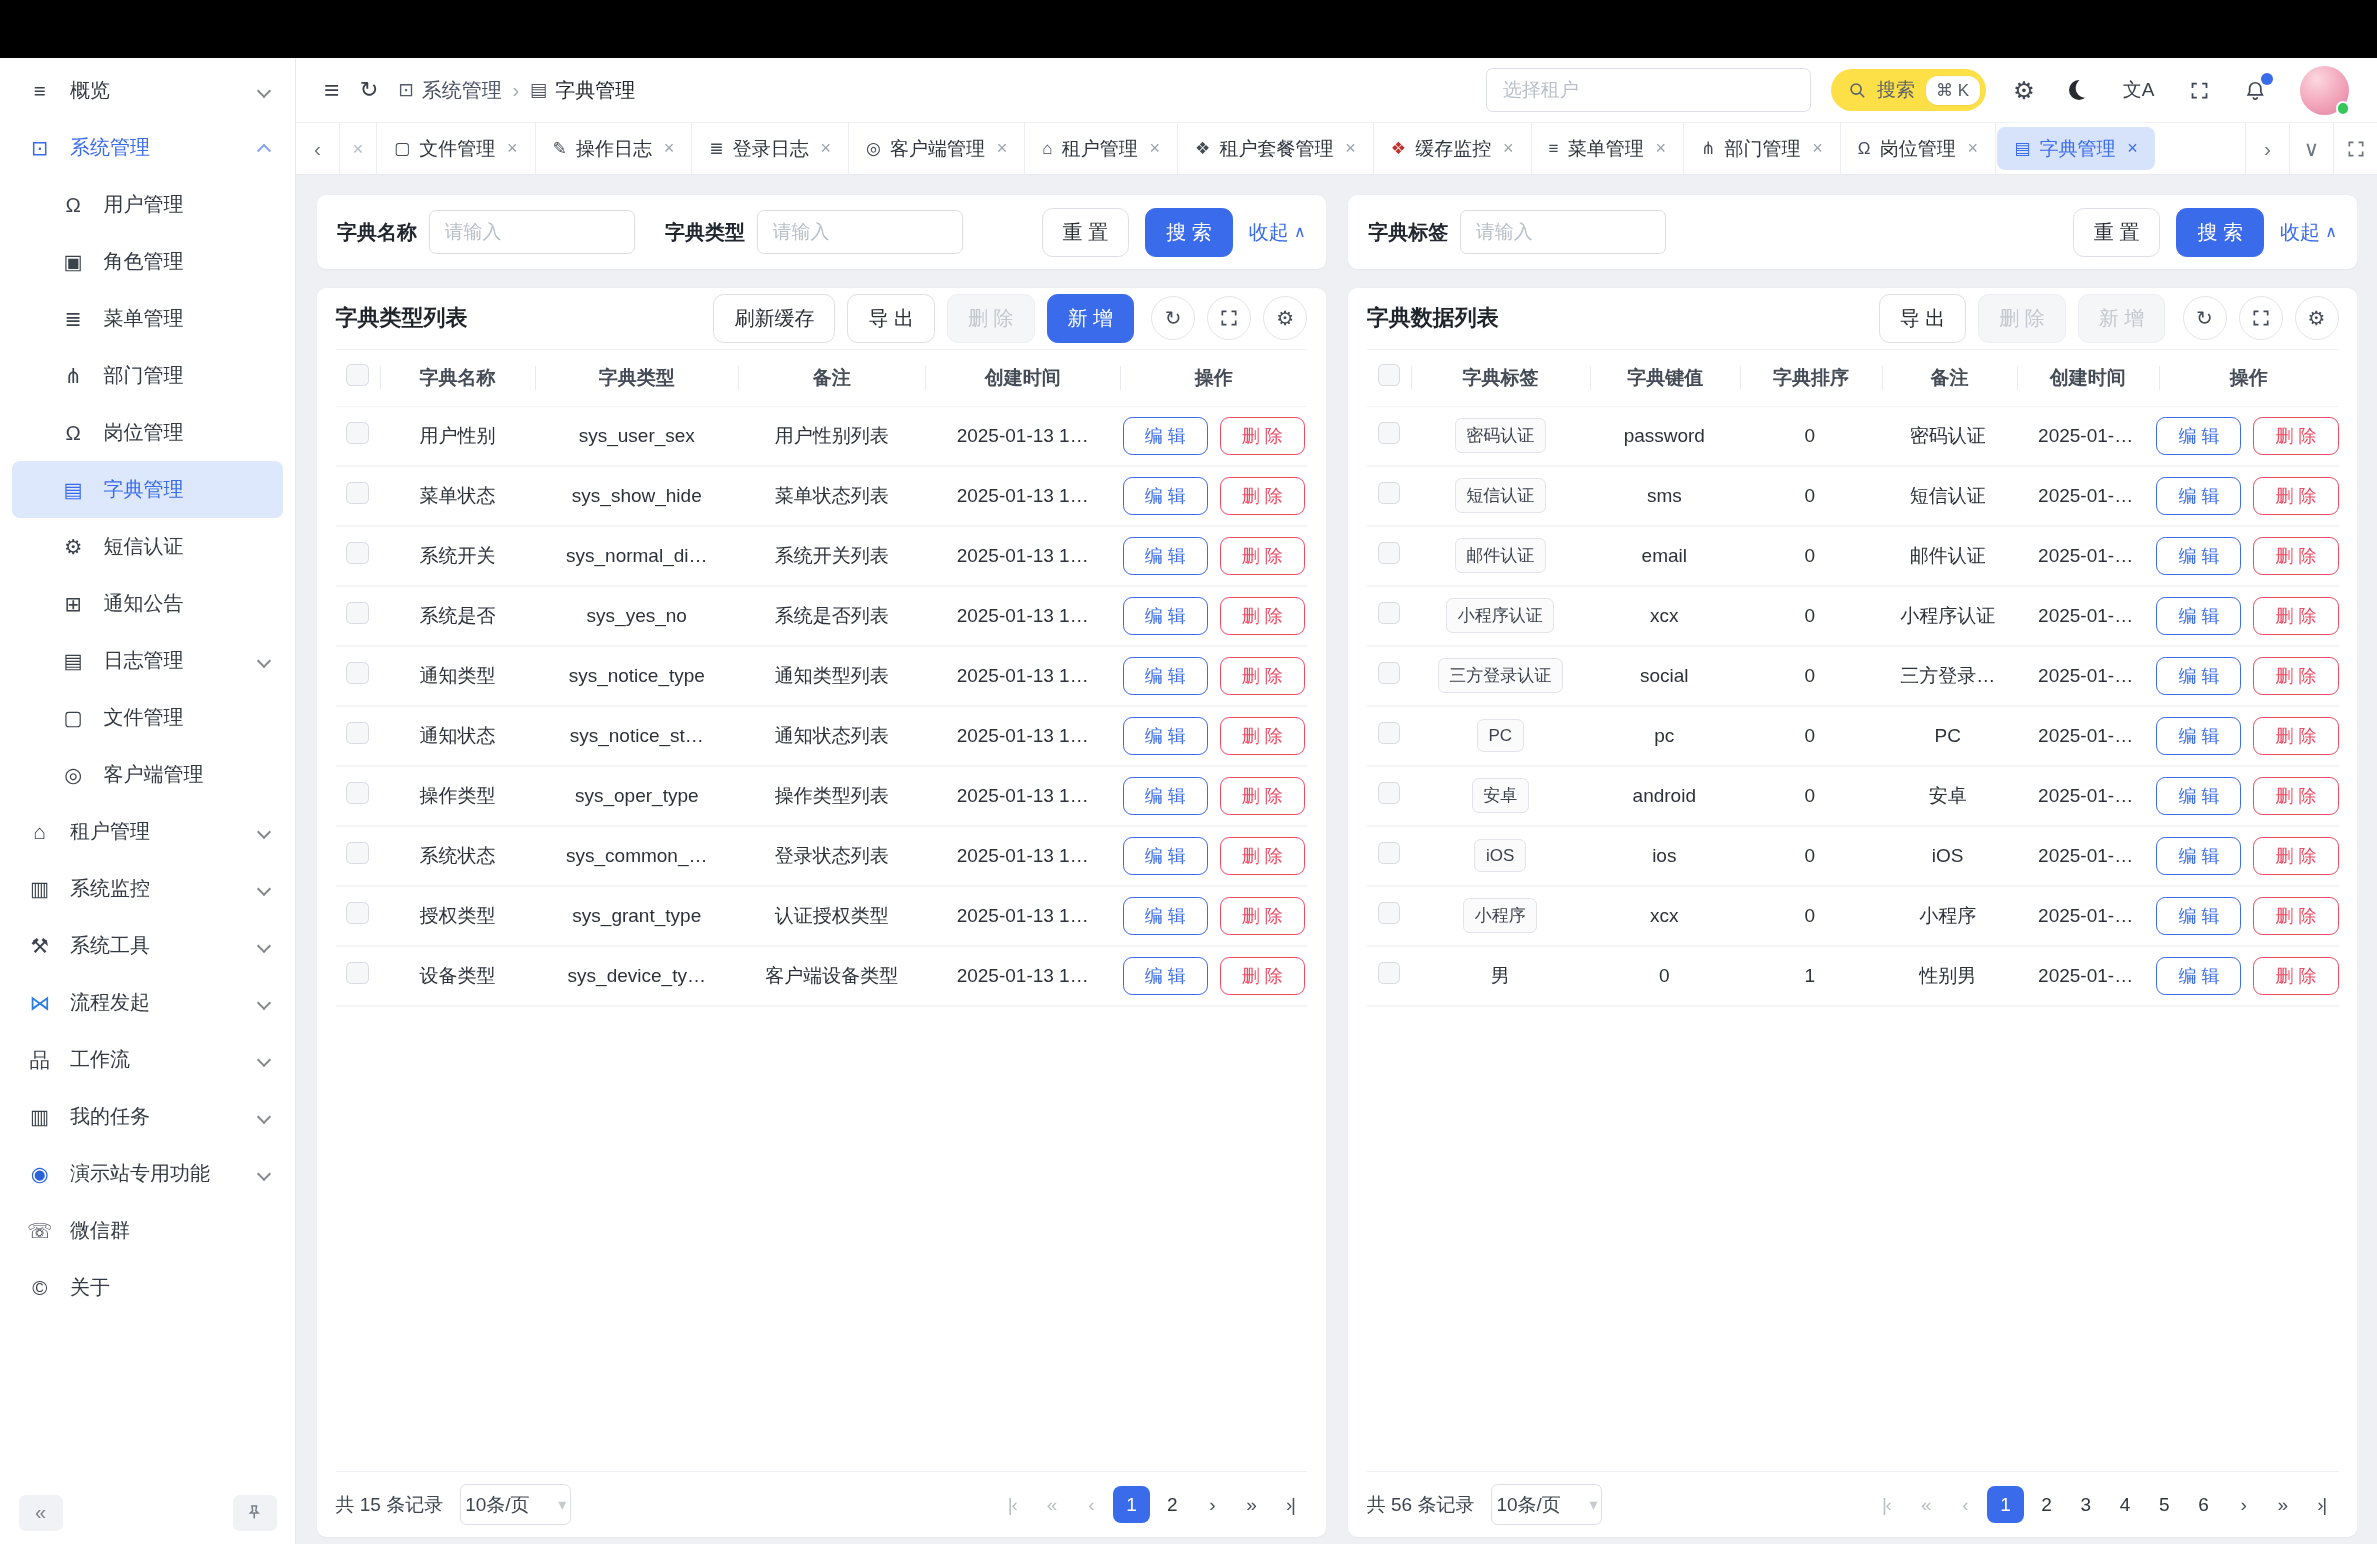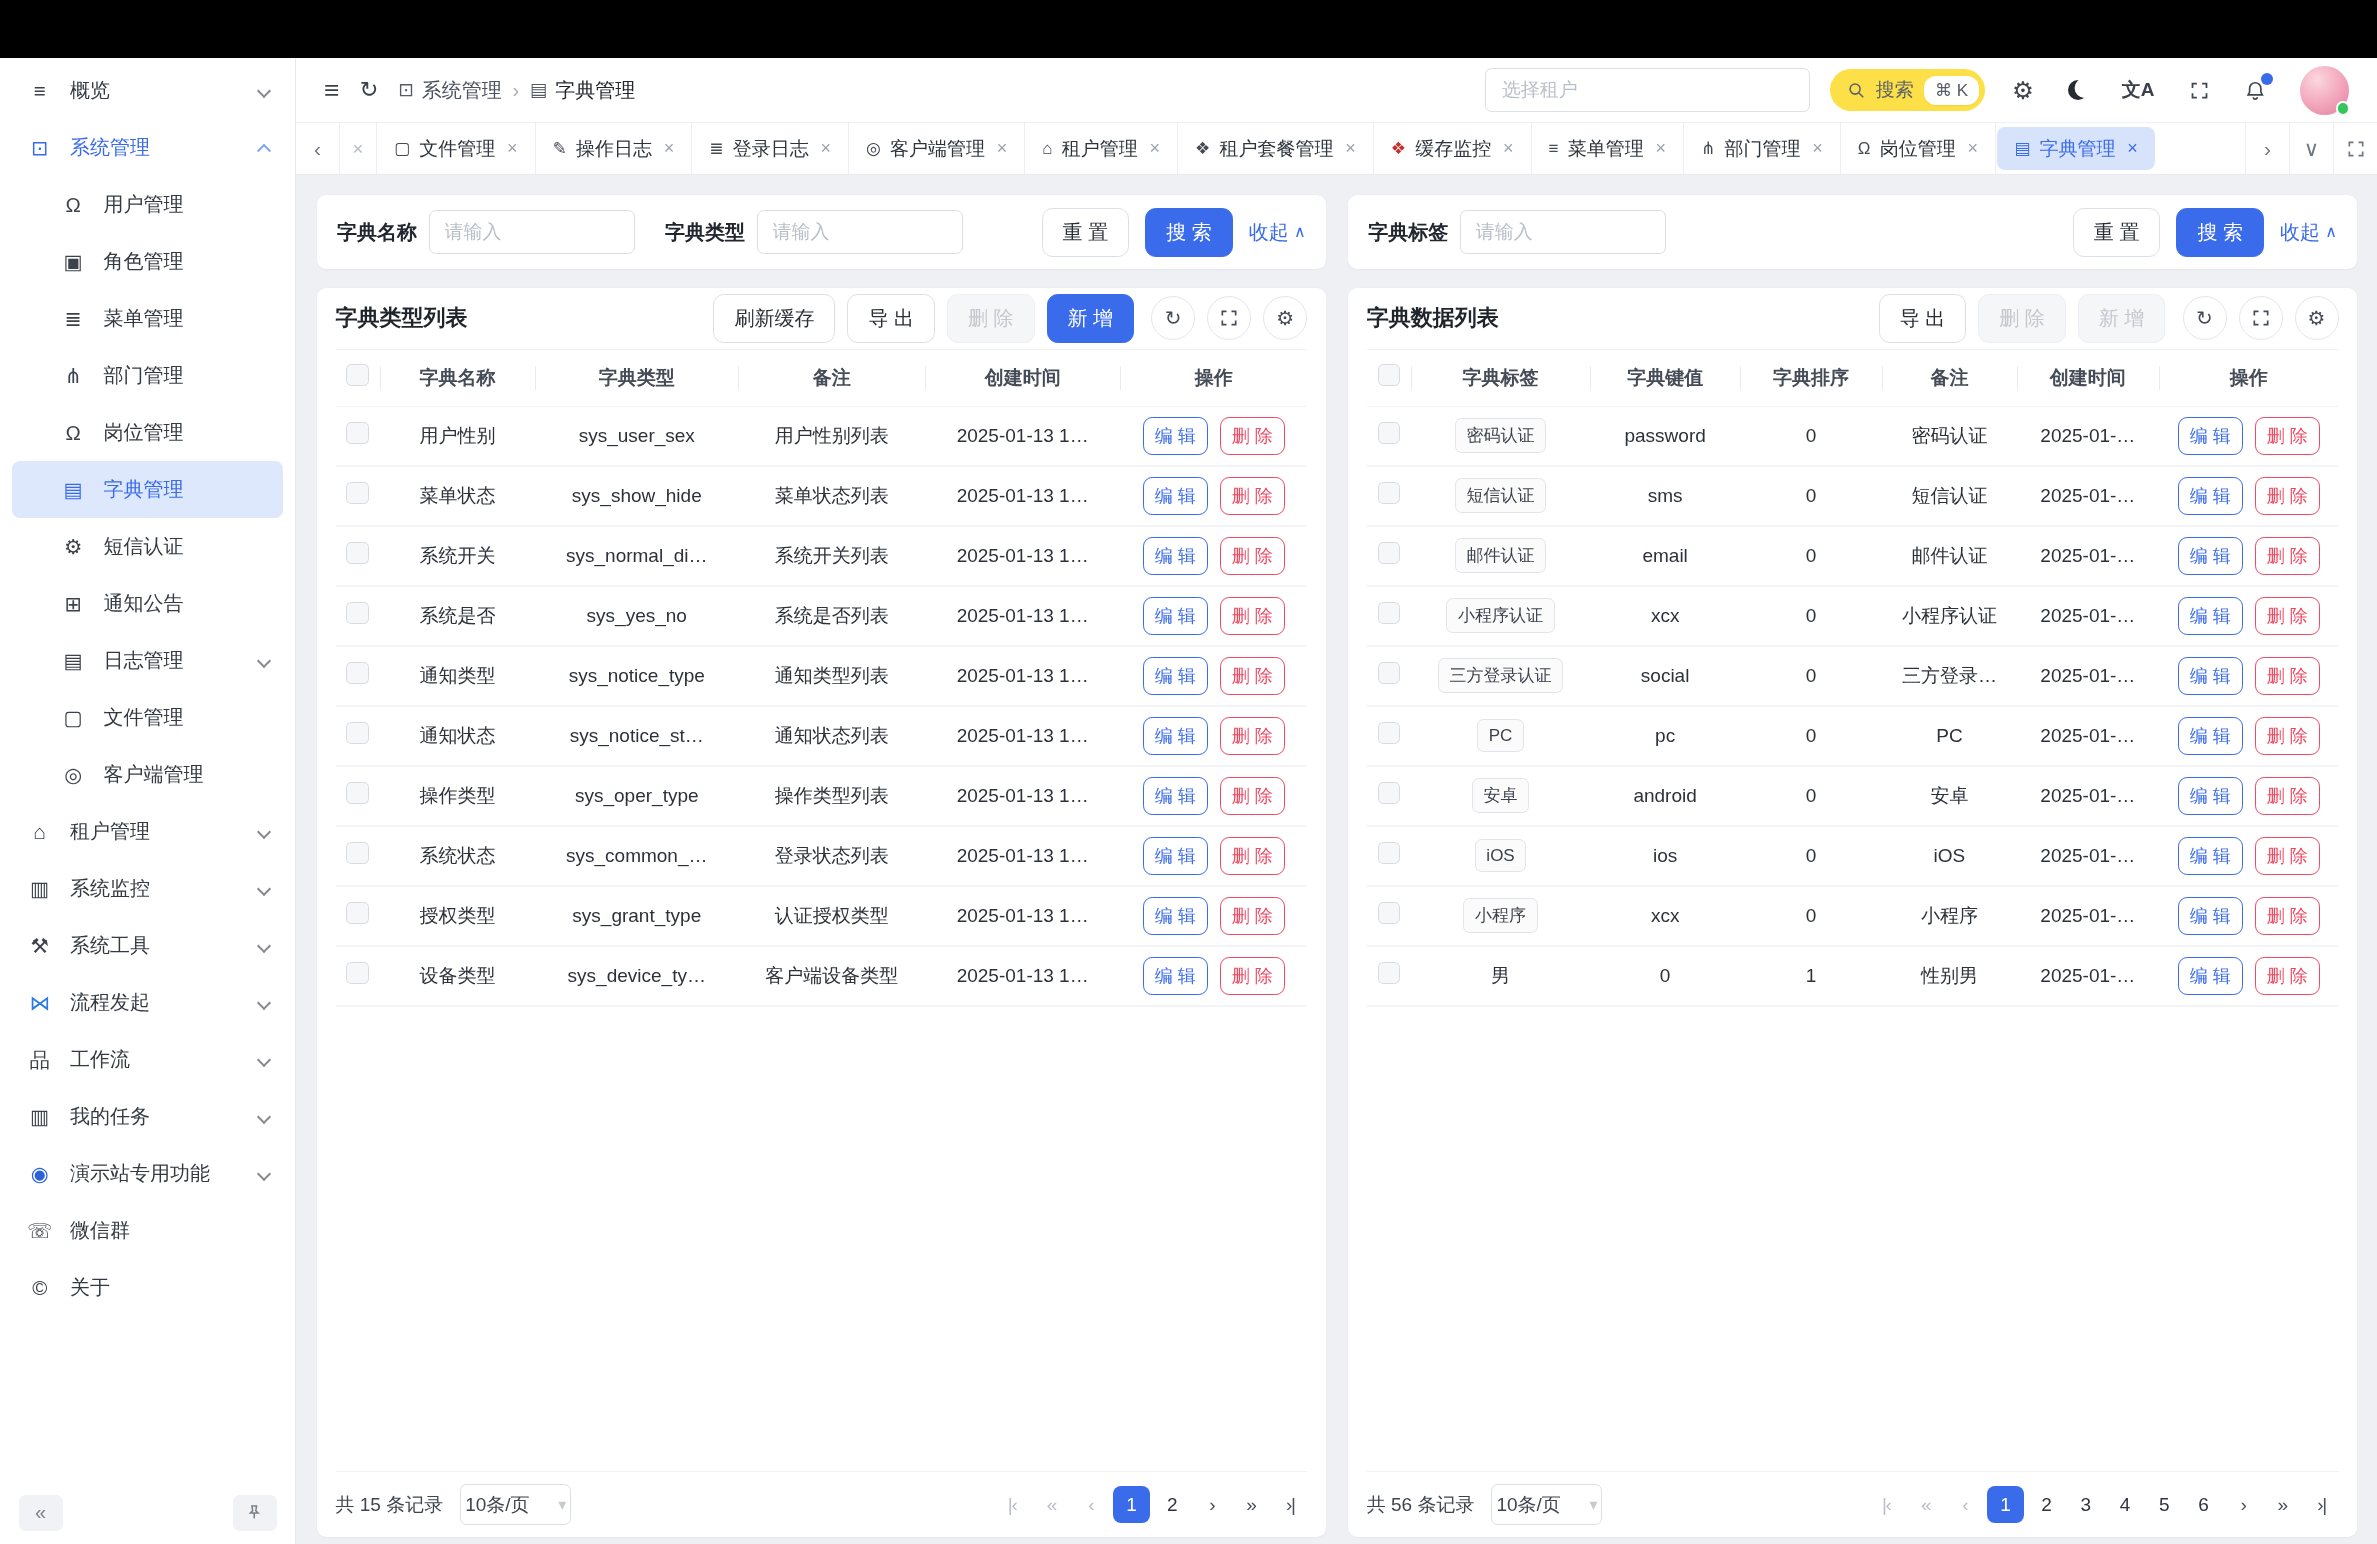--- a/index.html
+++ b/index.html
@@ -46,21 +46,21 @@
   .crumb-sep{color:#A7ADB7;font-size:20px}
   .h-spacer{flex:1}
   .tenant{width:325px;height:44px;border:1.3px solid #DCDFE5;border-radius:6.6px;padding:0 16px;font-size:19px;color:#30353d;background:#fff;outline:none}
   .tenant::placeholder{color:#B9BFC9}
   .search-pill{height:42px;background:#fde047;border-radius:21px;display:flex;align-items:center;gap:10.6px;padding:0 6.6px 0 17px}
   .search-pill .s-lbl{font-size:19px;color:#5A616C}
   .kbd{background:#fff;border-radius:12px;padding:4px 10.6px;font-size:17px;color:#565D68;box-shadow:0 0.7px 1.3px rgba(0,0,0,.08)}
   .h-icons{display:flex;align-items:center;gap:34px;margin-left:6.6px}
   .gear{font-size:24.4px;color:#40464F}
   .moon{width:20px;height:20px;border-radius:50%;box-shadow:inset 6.6px -2px 0 0 #272B31}
-  .translate{font-size:19px;color:#3A404A;font-weight:700}
+  .translate{font-size:19px;color:#3A404A;font-weight:400}
   .bell-wrap{position:relative}
   .dot-blue{position:absolute;top:-5.3px;right:-6.6px;width:12px;height:12px;border-radius:50%;background:var(--primary)}
   .avatar{position:relative;width:49px;height:49px;border-radius:50%;background:radial-gradient(circle at 35% 28%,#FBD7E0,#F2A4BA 55%,#E07E9F);flex:none}
   .dot-green{position:absolute;right:-1.3px;bottom:-1.3px;width:14.5px;height:14.5px;border-radius:50%;background:#35C759;border:2.6px solid #fff}
 
   
   .tabbar{height:53px;background:#fff;border-top:0.7px solid #F0F1F4;border-bottom:0.7px solid #E8EAEE;display:flex;align-items:stretch;flex:none}
   .tb-ctrl{width:44px;display:flex;align-items:center;justify-content:center;font-size:21px;color:#6F7680;border-right:0.7px solid #EDEEF2;flex:none}
   .tb-stray{width:37px;display:flex;align-items:center;justify-content:center;font-size:18.5px;color:#B7BCC5;border-right:0.7px solid #EDEEF2;flex:none}
   .tabs{display:flex;align-items:stretch;flex:1;min-width:0;overflow:hidden}
@@ -97,21 +97,21 @@
   .table{display:flex;flex-direction:column;min-height:0}
   .thead,.tr{display:grid;align-items:center;text-align:center}
   .left-grid{grid-template-columns:44px 1fr 1.3fr 1.2fr 1.25fr 1.2fr}
   .right-grid{grid-template-columns:44px 1.2fr 1fr .95fr .9fr .95fr 1.2fr}
   .thead{height:58px;font-size:19px;font-weight:700;color:#454C57;border-top:0.7px solid #F0F1F4;border-bottom:1.3px solid #F2F3F6}
   .th{position:relative}
   .th + .th:before{content:"";position:absolute;left:0;top:50%;transform:translateY(-50%);width:0.7px;height:24px;background:#E9EBEF}
   .tr{height:60px;border-bottom:2px solid #F3F4F7;font-size:19px;color:#2C313A}
   .checkbox{width:22.5px;height:22.5px;border-radius:5.3px;border:1.3px solid #D8DBE1;background:#F6F7F9;display:inline-block}
   .cell-actions{display:flex;align-items:center;justify-content:center;gap:12px}
-  .mini-btn{height:38px;padding:0 11px;border-radius:9.2px;border:1.3px solid;font-size:18px;background:#fff;display:inline-flex;align-items:center;white-space:nowrap;font-family:inherit}
+  .mini-btn{height:38px;padding:0 21px;border-radius:9.2px;border:1.3px solid;font-size:18px;background:#fff;display:inline-flex;align-items:center;white-space:nowrap;font-family:inherit}
   .mini-btn.edit{color:var(--primary);border-color:var(--primary)}
   .mini-btn.del{color:var(--danger);border-color:var(--danger)}
   .badge{display:inline-block;padding:5.3px 10.6px;border:1.3px solid #E2E4E9;border-radius:6.6px;background:#FBFBFC;font-size:17px;color:#3C424C;white-space:nowrap}
 
   .pager-row{margin-top:auto;border-top:0.7px solid #F0F1F4;height:66px;display:flex;align-items:center;gap:17px;font-size:19px;color:#3F4650;flex:none}
   .per-page{width:111px;height:41px;border:1.3px solid #DCDFE5;border-radius:6.6px;display:flex;align-items:center;justify-content:space-between;padding:0 4px;color:#3F4650;background:#fff}
   .per-page .caret{color:#C6CAD1;font-size:16px}
   .pager{margin-left:auto;display:flex;align-items:center;gap:5.3px}
   .pg{min-width:34px;height:37px;display:flex;align-items:center;justify-content:center;font-size:19px;color:#30353D;border-radius:8px;padding:0 4px}
   .pg.nav{color:#49505C;letter-spacing:-1.3px}

